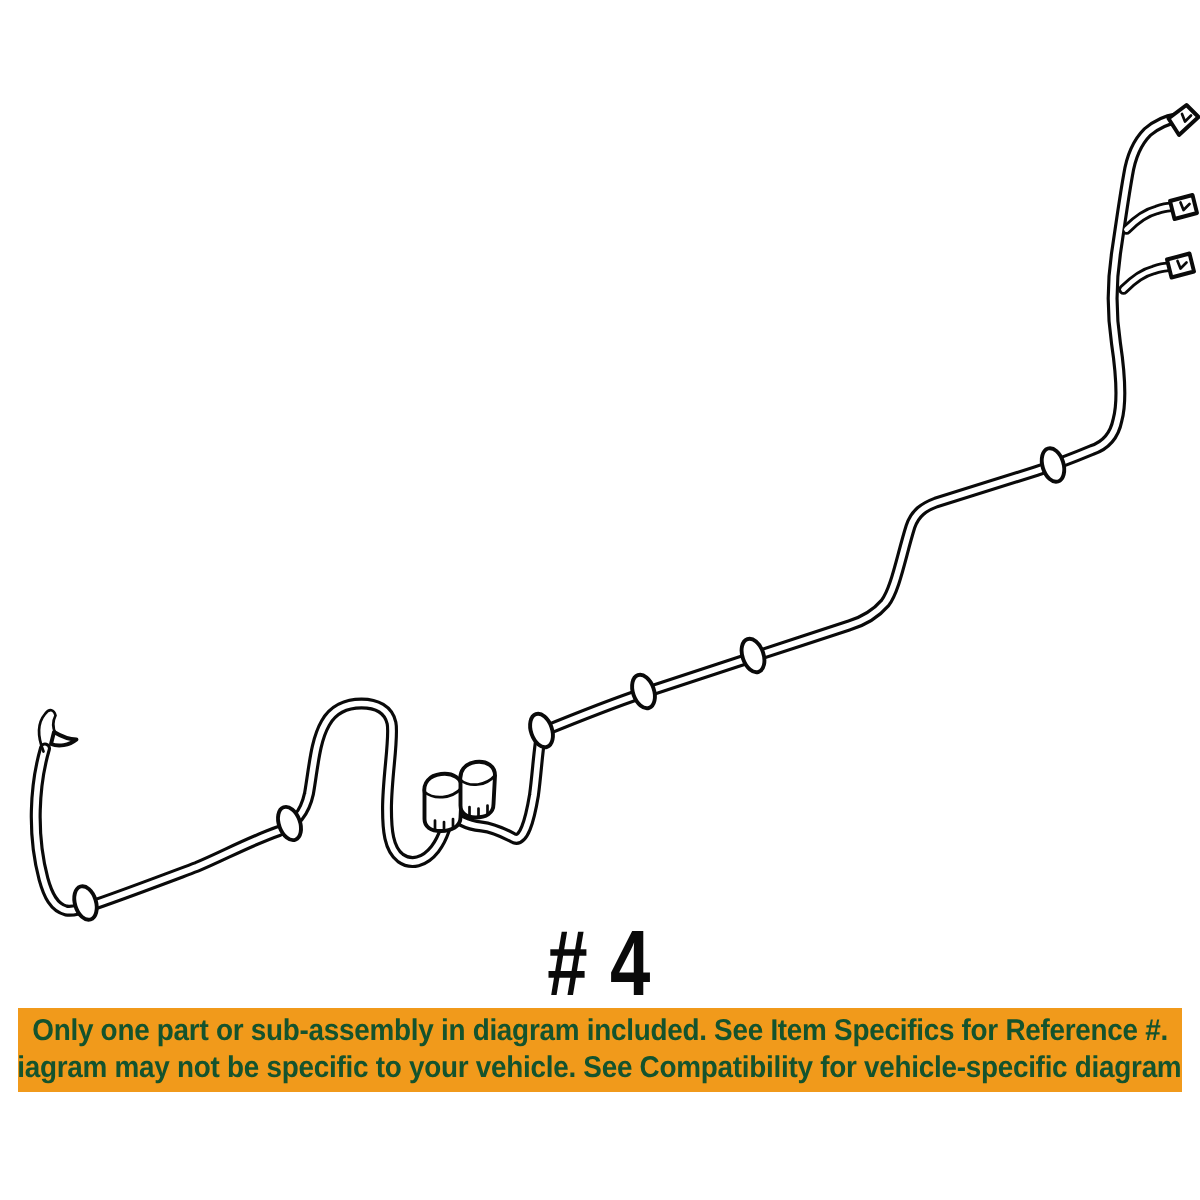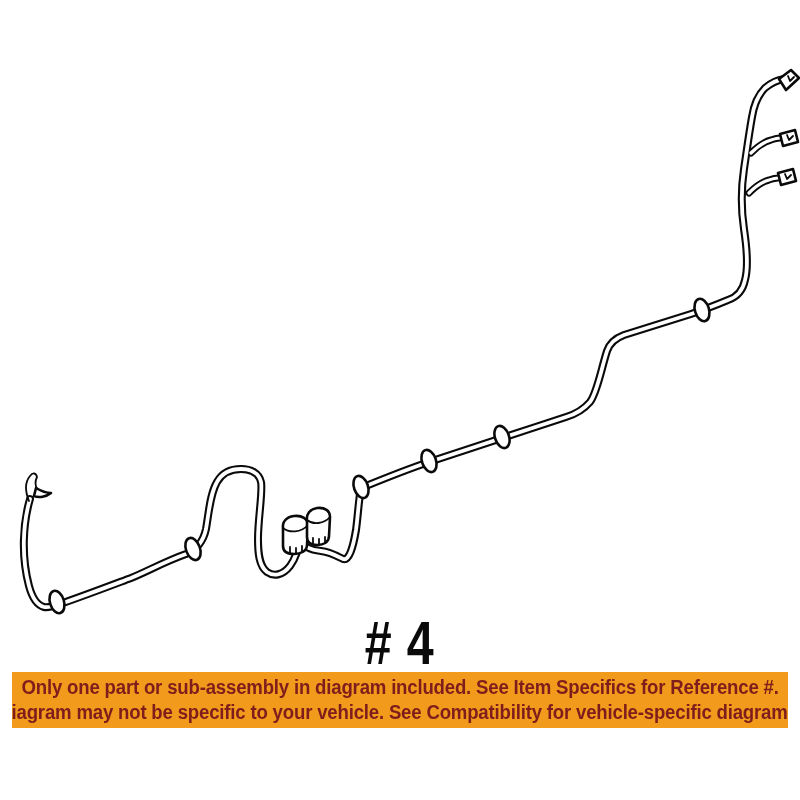--- a/index.html
+++ b/index.html
@@ -81,18 +81,18 @@
       <path class="detail" d="M 787 135 L 789 140 L 793 136"></path>
       <path class="block" d="M 796 181 L 793 169 L 778 173 L 781 185 Z"></path>
       <path class="detail" d="M 785 174 L 787 179 L 791 175"></path>
     </g>
   </svg>
 
   <div class="part-label">
     <span># 4</span>
   </div>
 
-  <div class="banner" style="background: rgb(241, 154, 27); color: #7f1d1d;">
+  <div class="banner" style="background: rgb(241, 154, 27); color: #14532d;">
     <div class="banner-line">Only one part or sub-assembly in diagram included. See Item Specifics for Reference #.</div>
     <div class="banner-line">Diagram may not be specific to your vehicle. See Compatibility for vehicle-specific diagrams.</div>
   </div>
 
 </div>
 
 </body></html>

